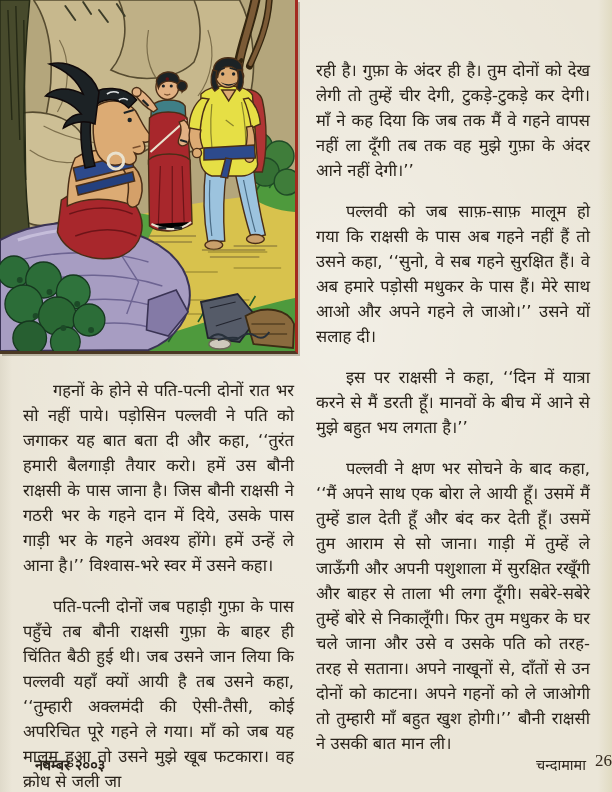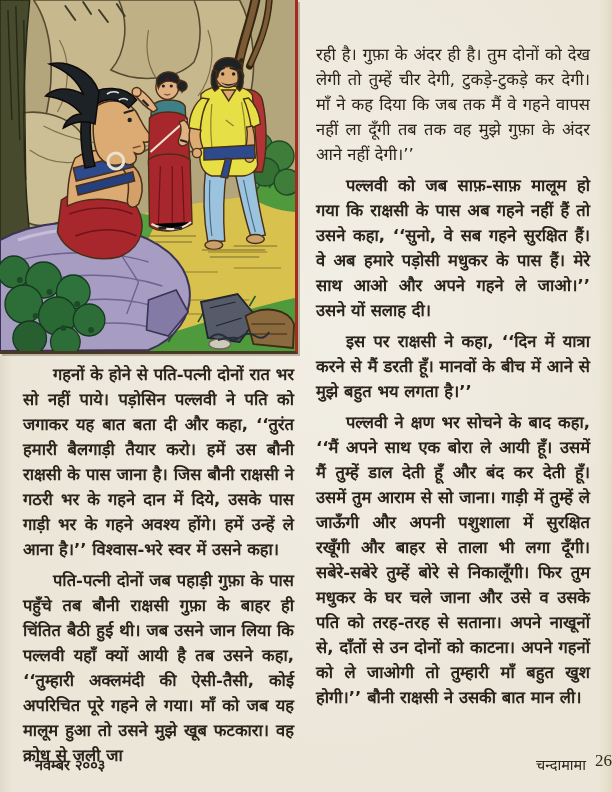--- a/index.html
+++ b/index.html
@@ -26,22 +26,22 @@
   }
   .illustration svg{display:block;width:100%;height:100%;}
   
   .col{
     position:absolute;text-align:justify;
     font-size:16.5px;line-height:25px;letter-spacing:0;
     color:var(--ink);
   }
   .col-right{left:316px;top:42px;width:274px;height:700px;}
   .col-left{left:23px;top:362px;width:271px;height:382px;}
-  .col p{margin:0 0 6px 0;}
-  .col p.indent{text-indent:30px;font-weight:bold;}
+  .col p{margin:16px 0 6px 0;}
+  .col p.indent{text-indent:30px;}
   
   .footer{position:absolute;left:0;right:0;top:751px;height:26px;}
   .footer .issue{
     position:absolute;left:35px;top:3px;font-size:14.5px;font-weight:700;
     font-family:"DejaVu Sans",sans-serif;
   }
   .footer .pageno{
     position:absolute;left:0;right:0;top:0;text-align:right;
     font-size:17px;font-family:"Liberation Serif",serif;color:#33291d;
   }

